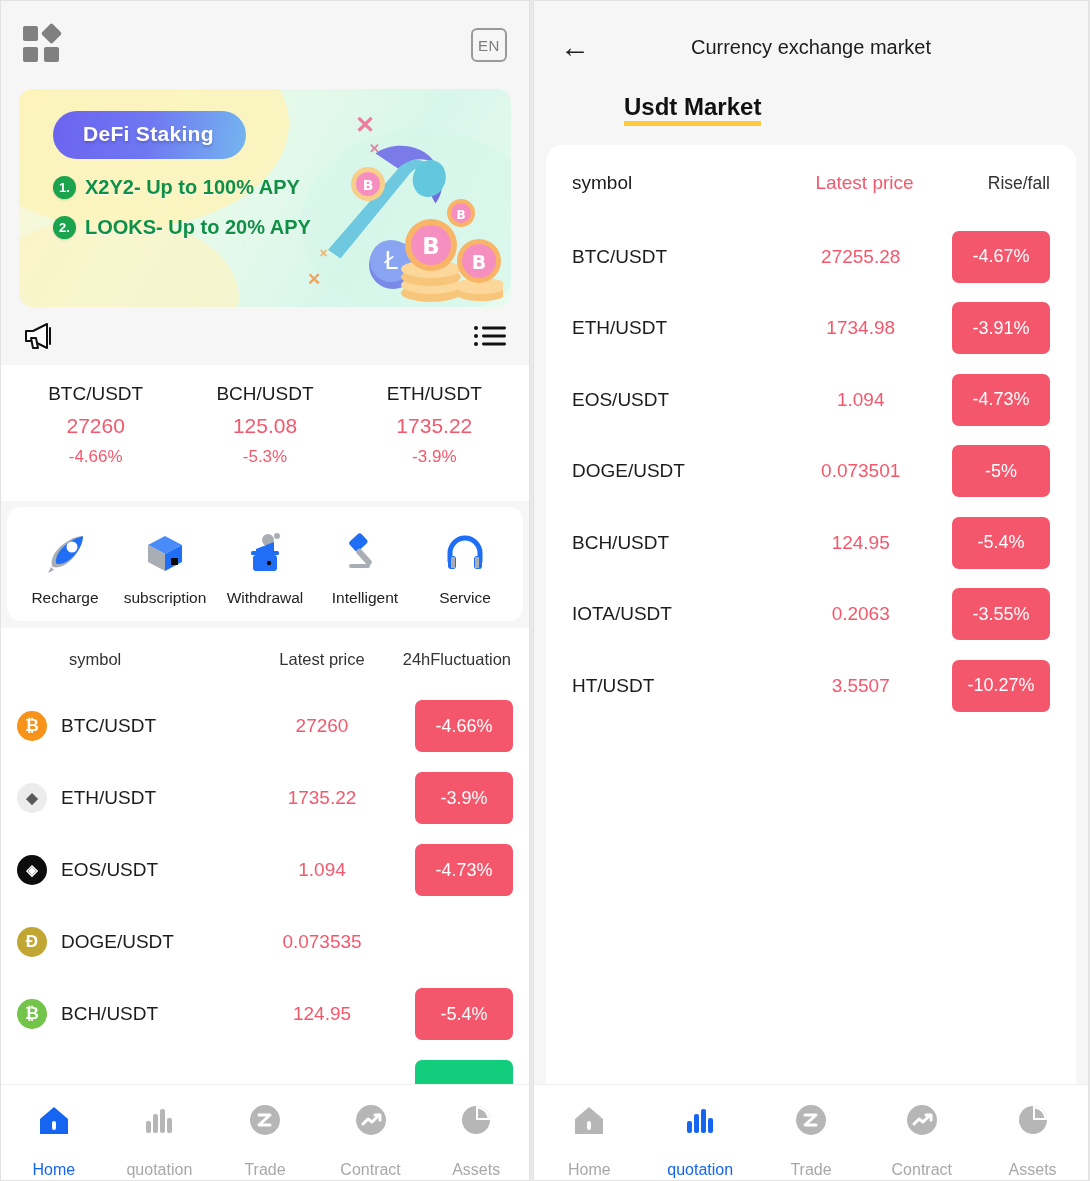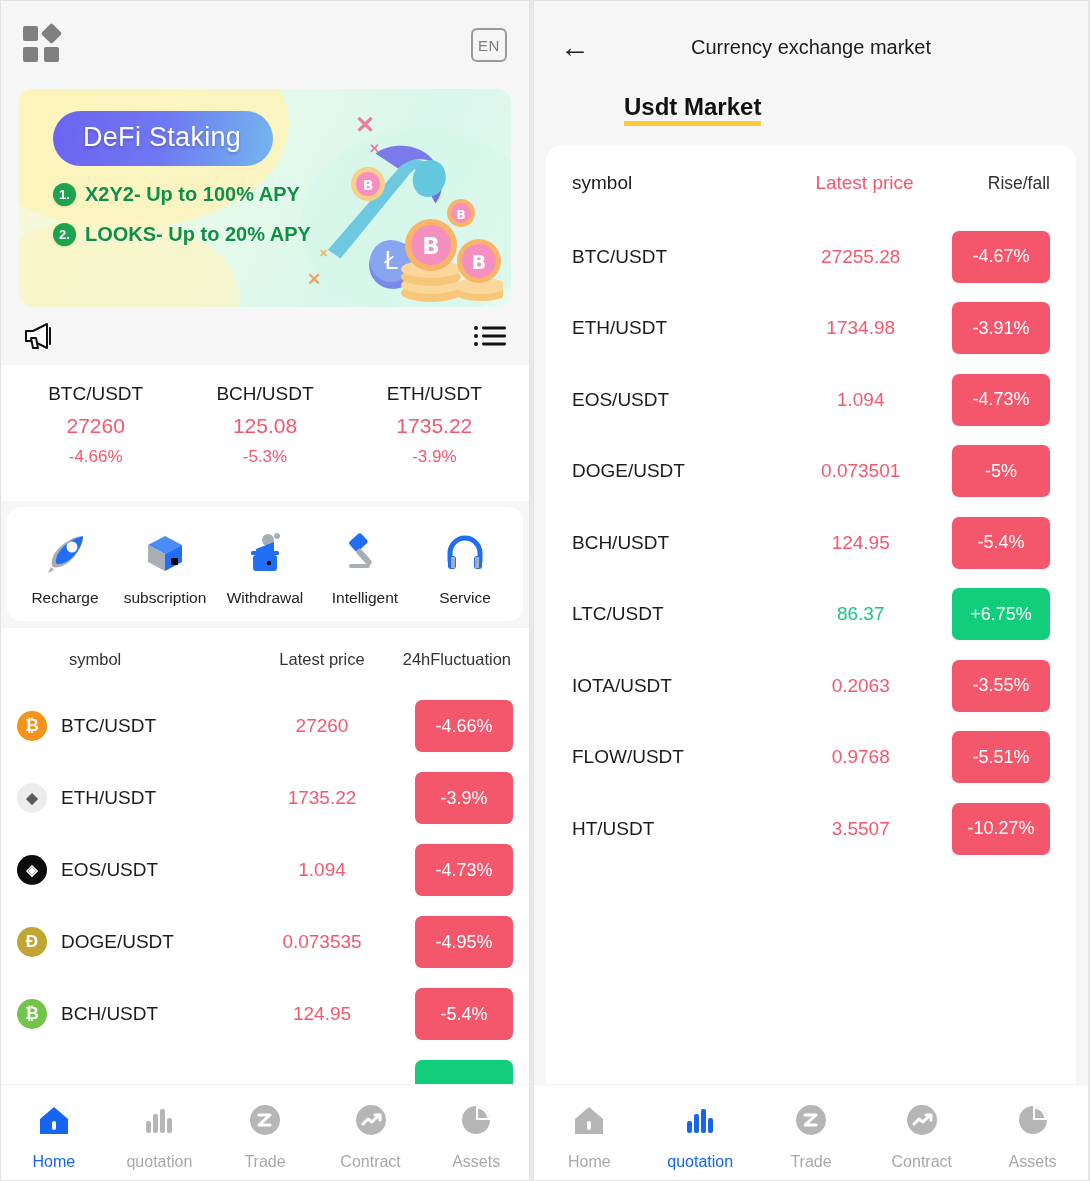--- a/index.html
+++ b/index.html
@@ -86,22 +86,22 @@
   .banner .blobC {
     position: absolute; right: -30px; top: 40px;
     width: 240px; height: 190px; border-radius: 50%;
     background: #d6f6ea; opacity: .7;
   }
   .banner-inner { position: relative; z-index: 3; padding: 22px 0 0 34px; }
   .defi-pill {
     display: inline-block;
     background: linear-gradient(100deg,#6c63f0 0%,#6f78f2 50%,#74b6ef 100%);
     color: #fff;
-    font-size: 27px;
-    font-weight: normal;
+    font-size: 21px;
+    font-weight: bold;
     padding: 11px 32px 13px 30px;
     border-radius: 28px;
     letter-spacing: .3px;
     text-shadow: 0 2px 3px rgba(40,40,90,.30);
   }
   .apy-row {
     display: flex; align-items: center;
     margin-top: 17px;
     gap: 9px;
   }
@@ -206,21 +206,21 @@
     height: 96px;
     background: #fff;
     display: flex;
     align-items: flex-start;
     padding-top: 14px;
     border-top: 1px solid #f0f0f0;
     z-index: 20;
   }
   .tab { flex: 1; text-align: center; }
   .tab-ico { height: 42px; display: flex; align-items: center; justify-content: center; }
-  .tab-label { font-size: 16px; color: #a8a8a8; margin-top: 12px; }
+  .tab-label { font-size: 16px; color: #a8a8a8; margin-top: 20px; }
   .tab.active .tab-label { color: #1665f0; }
 
   
   .r-head {
     height: 92px;
     display: flex; align-items: center;
     padding: 0 26px;
     background: #f6f6f6;
   }
   .back-arrow { width: 42px; font-size: 30px; color: #1d1d1d; line-height: 1; }
@@ -469,23 +469,20 @@
             <span class="badge">-4.73%</span>
           </div>
       </div>
 
       <div class="mk-row">
         <div class="c-sym">
           <span class="coin" style="background:#C2A633;color:#fff;">Ð</span>
           <span class="sym-name">DOGE/USDT</span>
         </div>
         <div class="c-price"><span class="price-val">0.073535</span></div>
-        <div class="c-chg">
-            <span class="badge">-4.95%</span>
-          </div>
       </div>
 
       <div class="mk-row">
         <div class="c-sym">
           <span class="coin" style="background:#73C44A;color:#fff;">₿</span>
           <span class="sym-name">BCH/USDT</span>
         </div>
         <div class="c-price"><span class="price-val">124.95</span></div>
         <div class="c-chg">
             <span class="badge">-5.4%</span>
@@ -601,38 +598,24 @@
           </div>
       </div>
       <div class="r-row">
         <div class="r-sym">BCH/USDT</div>
         <div class="r-price">124.95</div>
         <div class="r-chg">
             <span class="badge">-5.4%</span>
           </div>
       </div>
       <div class="r-row">
-        <div class="r-sym">LTC/USDT</div>
-        <div class="r-price up">86.37</div>
-        <div class="r-chg">
-            <span class="badge up">+6.75%</span>
-          </div>
-      </div>
-      <div class="r-row">
         <div class="r-sym">IOTA/USDT</div>
         <div class="r-price">0.2063</div>
         <div class="r-chg">
             <span class="badge">-3.55%</span>
-          </div>
-      </div>
-      <div class="r-row">
-        <div class="r-sym">FLOW/USDT</div>
-        <div class="r-price">0.9768</div>
-        <div class="r-chg">
-            <span class="badge">-5.51%</span>
           </div>
       </div>
       <div class="r-row">
         <div class="r-sym">HT/USDT</div>
         <div class="r-price">3.5507</div>
         <div class="r-chg">
             <span class="badge">-10.27%</span>
           </div>
       </div>
     </div>

